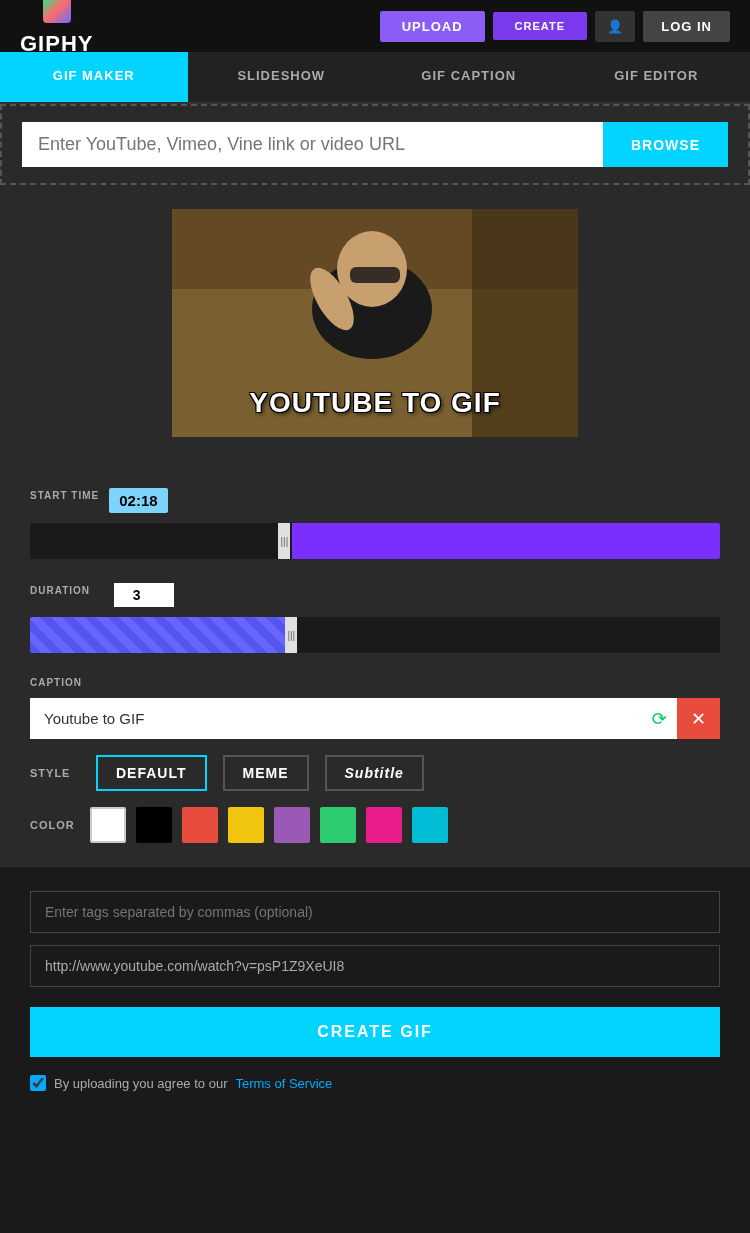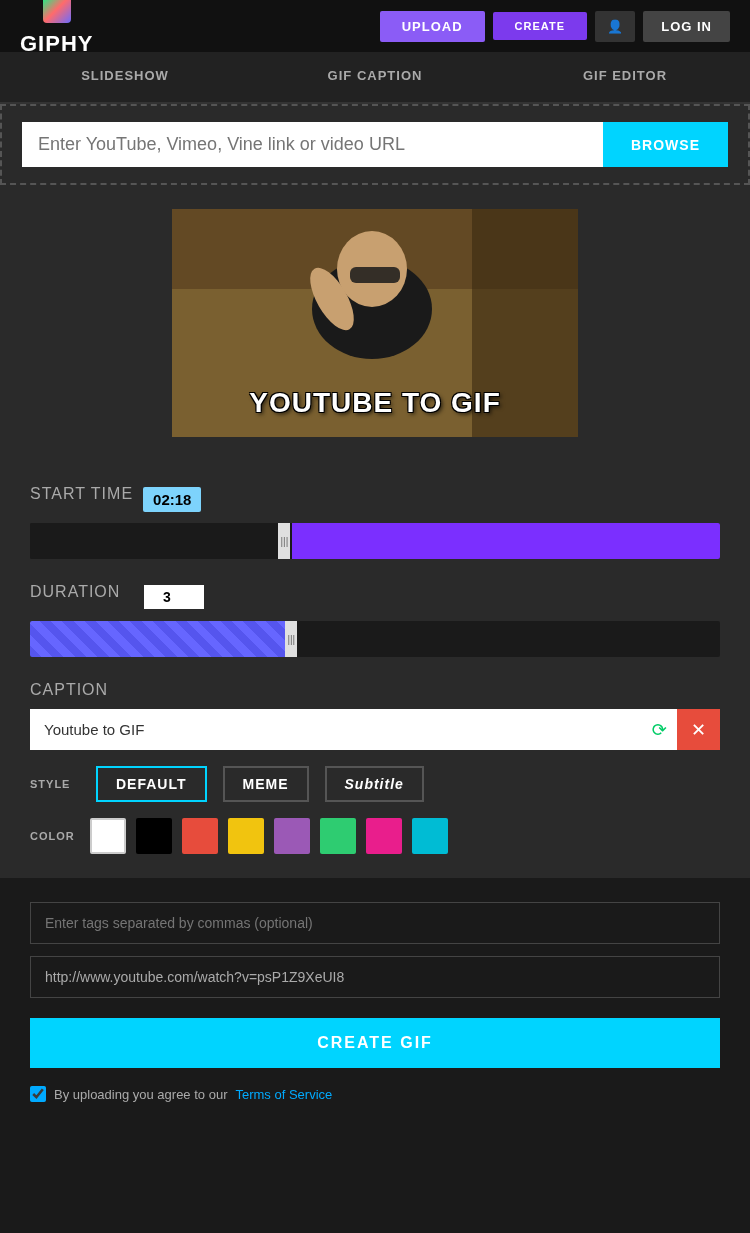--- a/index.html
+++ b/index.html
@@ -178,22 +178,22 @@
     
     .controls-section {
       background: #2a2a2a;
       padding: 24px 30px;
     }
 
     .control-row {
       margin-bottom: 24px;
     }
     .control-label {
-      font-size: 16px;
-      font-weight: 400;
+      font-size: 10px;
+      font-weight: 700;
       color: #aaa;
       letter-spacing: 1px;
       margin-bottom: 10px;
     }
     .time-display {
       display: inline-flex;
       align-items: center;
       gap: 10px;
       margin-bottom: 10px;
     }
@@ -439,20 +439,21 @@
   </div>
   <div class="header-actions">
     <button class="btn-upload">UPLOAD</button>
     <button class="btn-create">CREATE</button>
     <button class="btn-user">👤</button>
     <button class="btn-login">LOG IN</button>
   </div>
 </header>
 
 <nav class="tabs">
+  <div class="tab active">GIF MAKER</div>
   <div class="tab">SLIDESHOW</div>
   <div class="tab">GIF CAPTION</div>
   <div class="tab">GIF EDITOR</div>
 </nav>
 
 <div class="url-section">
   <div class="url-bar">
     <input class="url-input" type="text" placeholder="Enter YouTube, Vimeo, Vine link or video URL" style="">
     <button class="btn-browse">BROWSE</button>
   </div>

